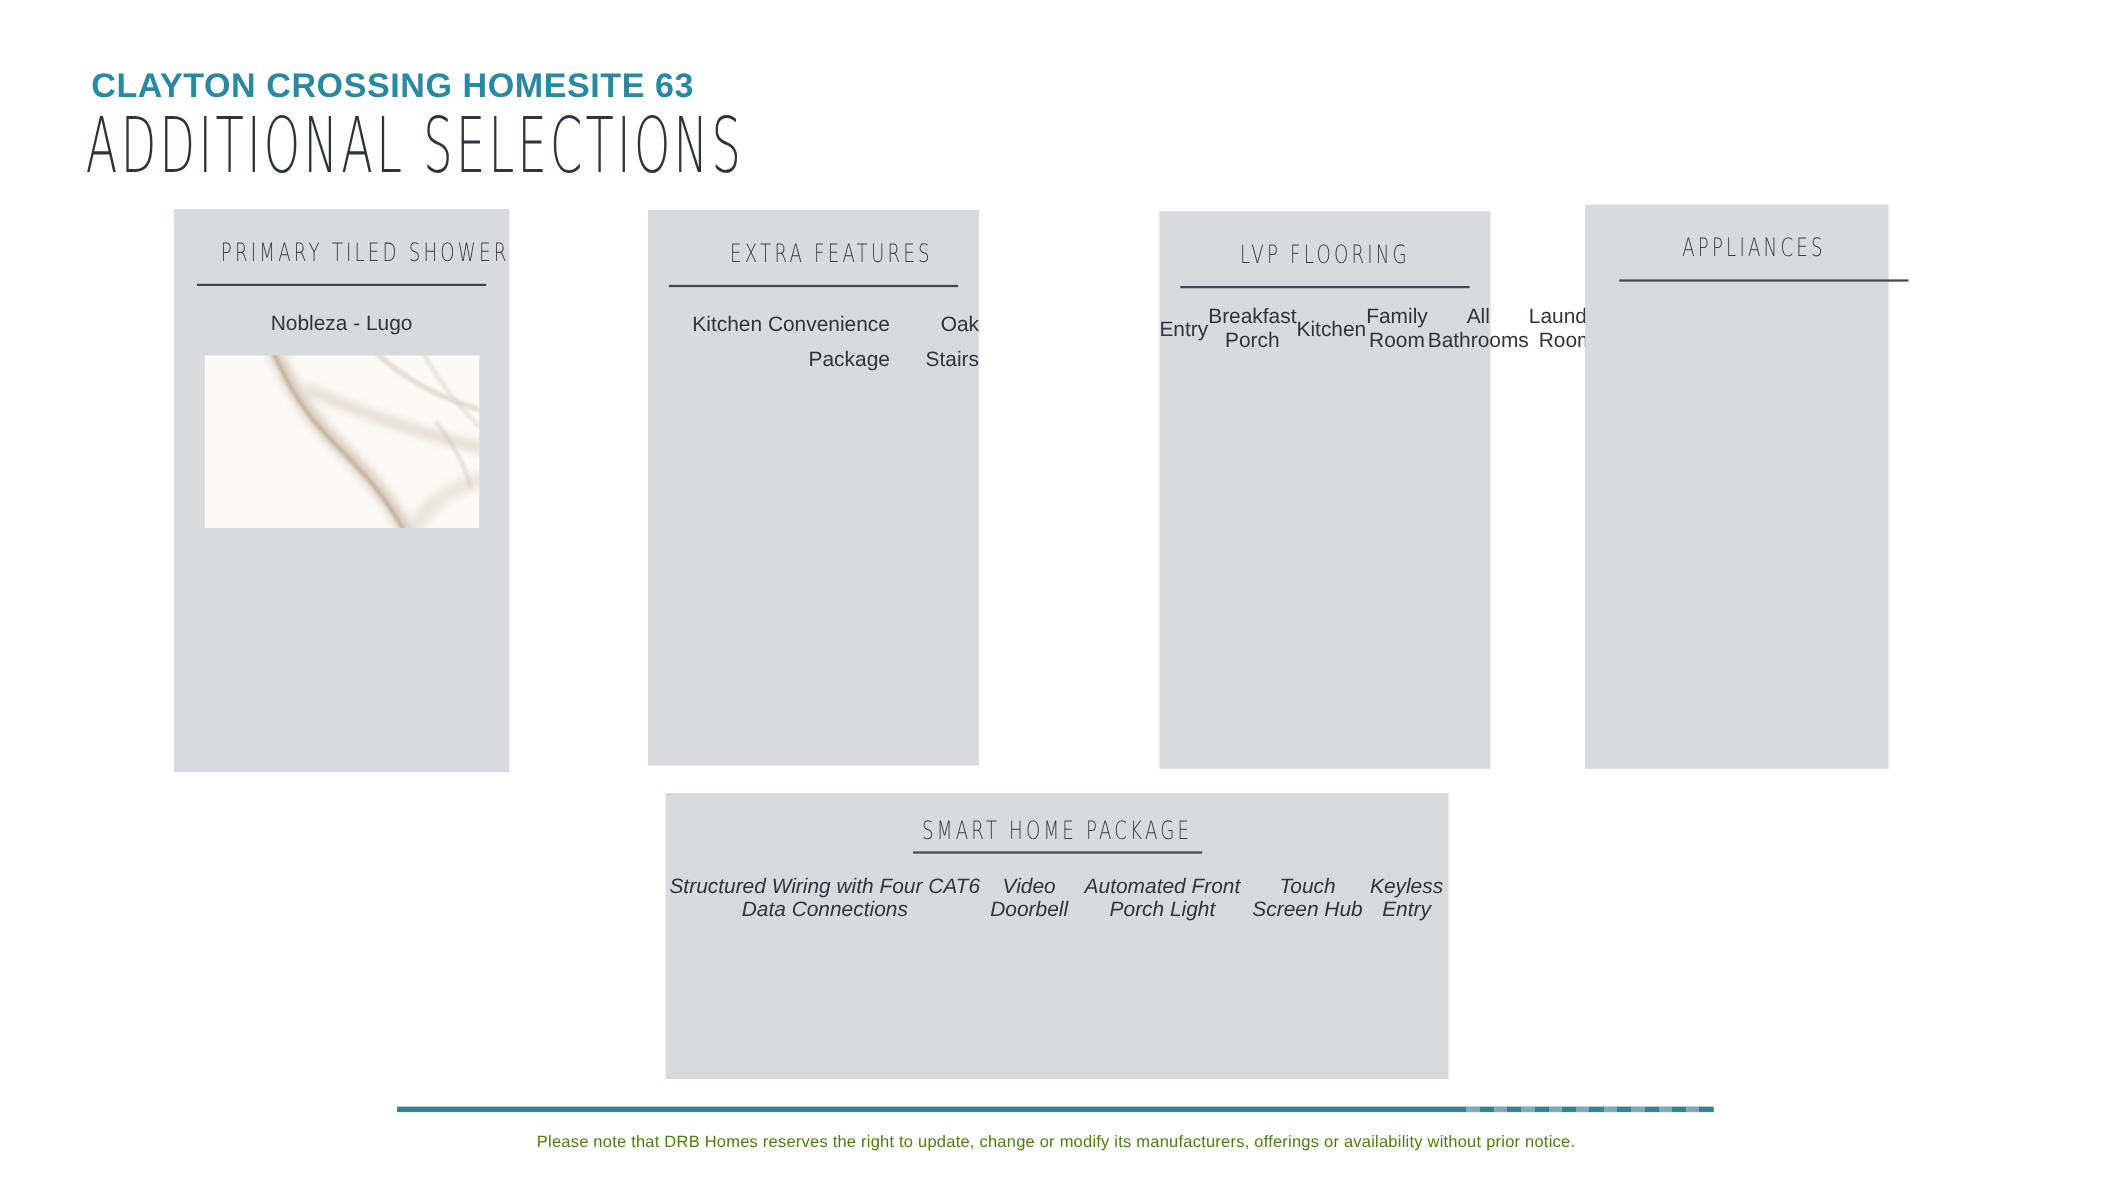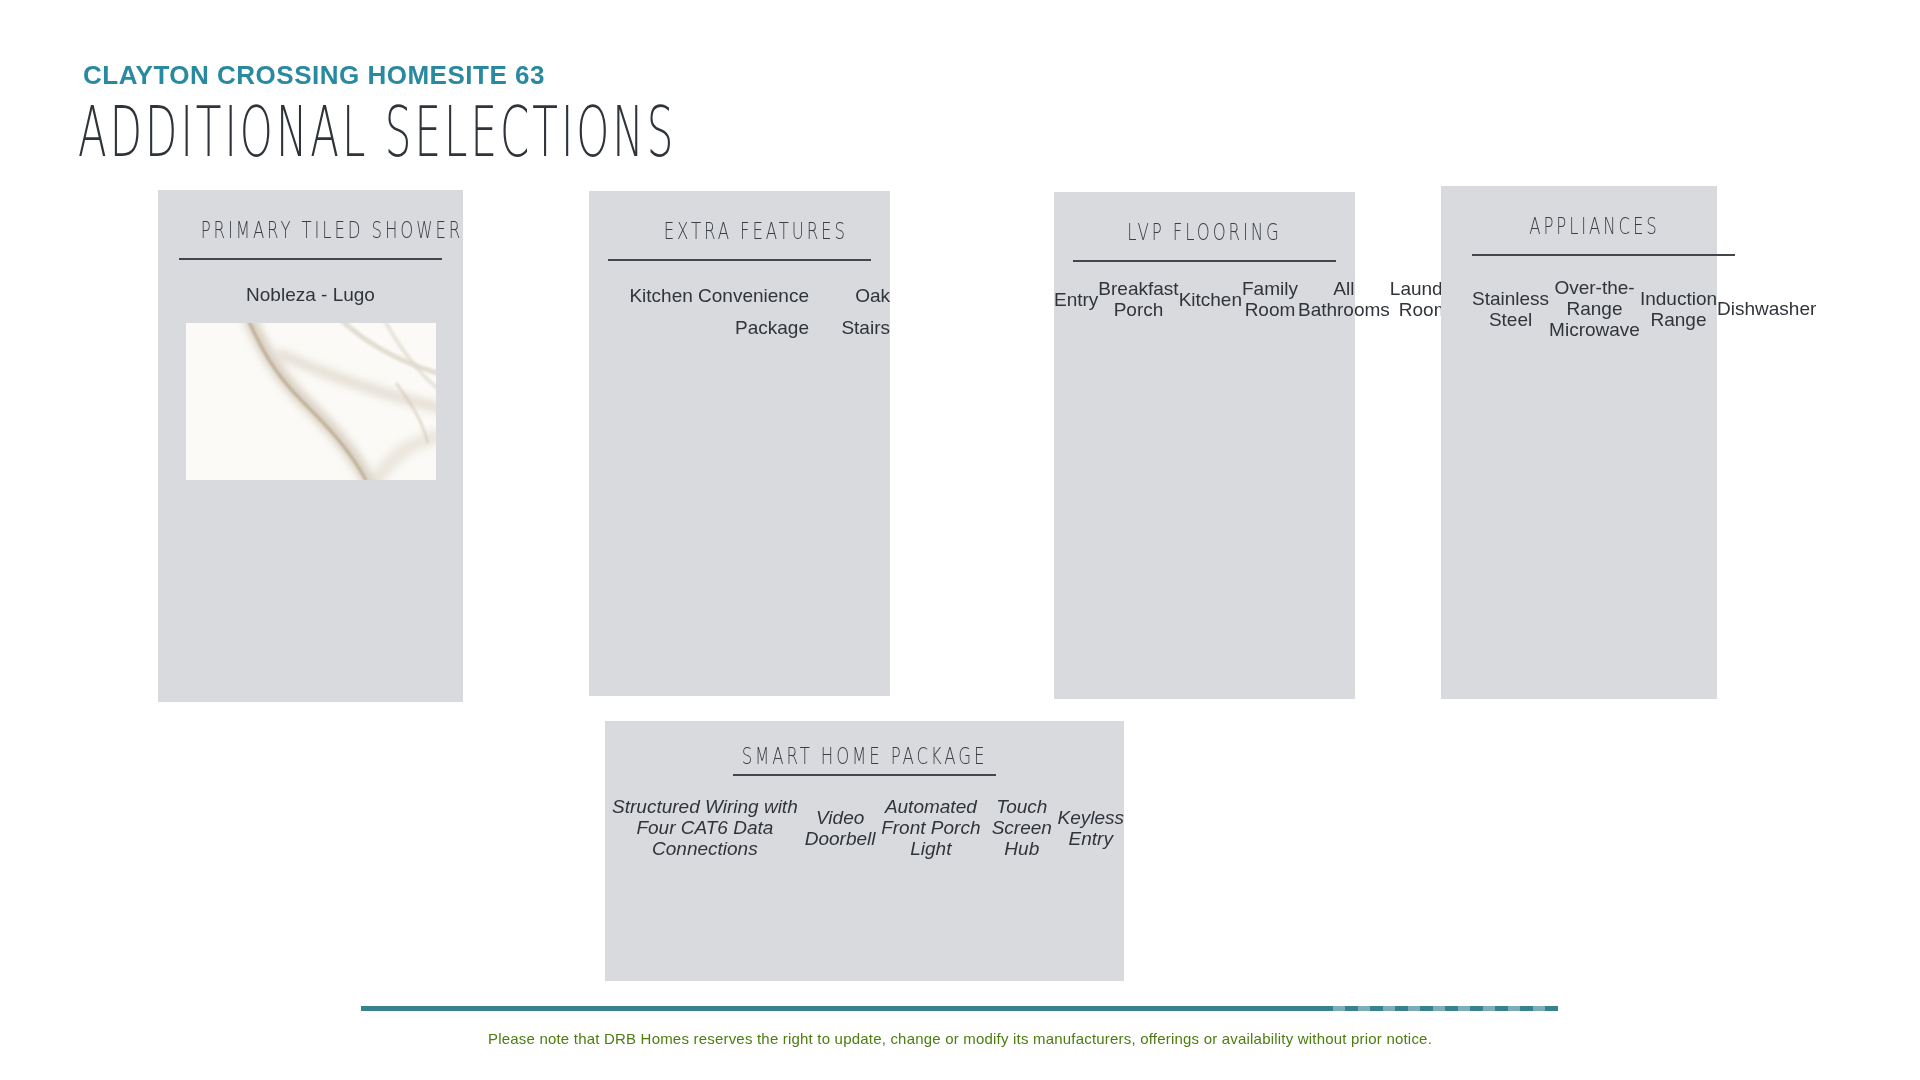--- a/index.html
+++ b/index.html
@@ -2,21 +2,21 @@
 <html><head>
 <meta charset="utf-8">
 <style>
   * { margin: 0; padding: 0; box-sizing: border-box; }
   html, body { width: 1920px; height: 1080px; background: #ffffff; overflow: hidden; }
   body { font-family: "Liberation Sans", sans-serif; position: relative; }
 
   
   .page-subtitle {
     position: absolute; left: 83px; top: 60px;
-    font-size: 26px; font-weight: 600; letter-spacing: 0.5px;
+    font-size: 31px; font-weight: 600; letter-spacing: 0.5px;
     color: #2989a0;
   }
   .page-title {
     position: absolute; left: 78px; top: 96px;
     font-family: "DejaVu Sans", sans-serif;
     font-size: 70px; font-weight: 200; line-height: 72px;
     letter-spacing: 5px; color: #2f343b;
     transform: scaleX(0.60); transform-origin: left center;
     white-space: nowrap;
   }
@@ -57,21 +57,21 @@
 
   
   #card-lvp { left: 1014px; top: 192px; width: 301px; height: 507px; margin-left: 40px; }
   #card-lvp .card-items { margin-top: 16px; row-gap: 22px; }
 
   
   #card-appliances { left: 1441px; top: 186px; width: 276px; height: 513px; padding-left: 31px; }
   #card-appliances .card-items { margin-top: 21px; row-gap: 28px; }
 
   
-  #card-smart { left: 605px; top: 721px; width: 519px; height: 260px; }
+  #card-smart { left: 605px; top: 721px; width: 712px; height: 260px; }
   #card-smart .card-head { margin-top: 21px; line-height: 28px; }
   #card-smart .head-line { margin-top: 4px; }
   #card-smart .card-items { margin-top: 20px; row-gap: 33px; font-style: italic; }
 
   
   .footer-divider {
     position: absolute; left: 361px; top: 1006px;
     width: 1197px; height: 5px; background: #388290;
   }
   .divider-watermark {
@@ -136,26 +136,20 @@
     <div class="card-item">Kitchen</div>
     <div class="card-item">Family Room</div>
     <div class="card-item">All Bathrooms</div>
     <div class="card-item">Laundry Room</div>
   </div>
 </div>
 
 <div class="card" id="card-appliances">
   <div class="card-head">APPLIANCES</div>
   <div class="head-line"></div>
-  <div class="card-items">
-    <div class="card-item">Stainless Steel</div>
-    <div class="card-item">Over-the-Range Microwave</div>
-    <div class="card-item">Induction Range</div>
-    <div class="card-item">Dishwasher</div>
-  </div>
 </div>
 
 <div class="card" id="card-smart">
   <div class="card-head">SMART HOME PACKAGE</div>
   <div class="head-line"></div>
   <div class="card-items">
     <div class="card-item">Structured Wiring with Four CAT6 Data Connections</div>
     <div class="card-item">Video Doorbell</div>
     <div class="card-item">Automated Front Porch Light</div>
     <div class="card-item">Touch Screen Hub</div>

